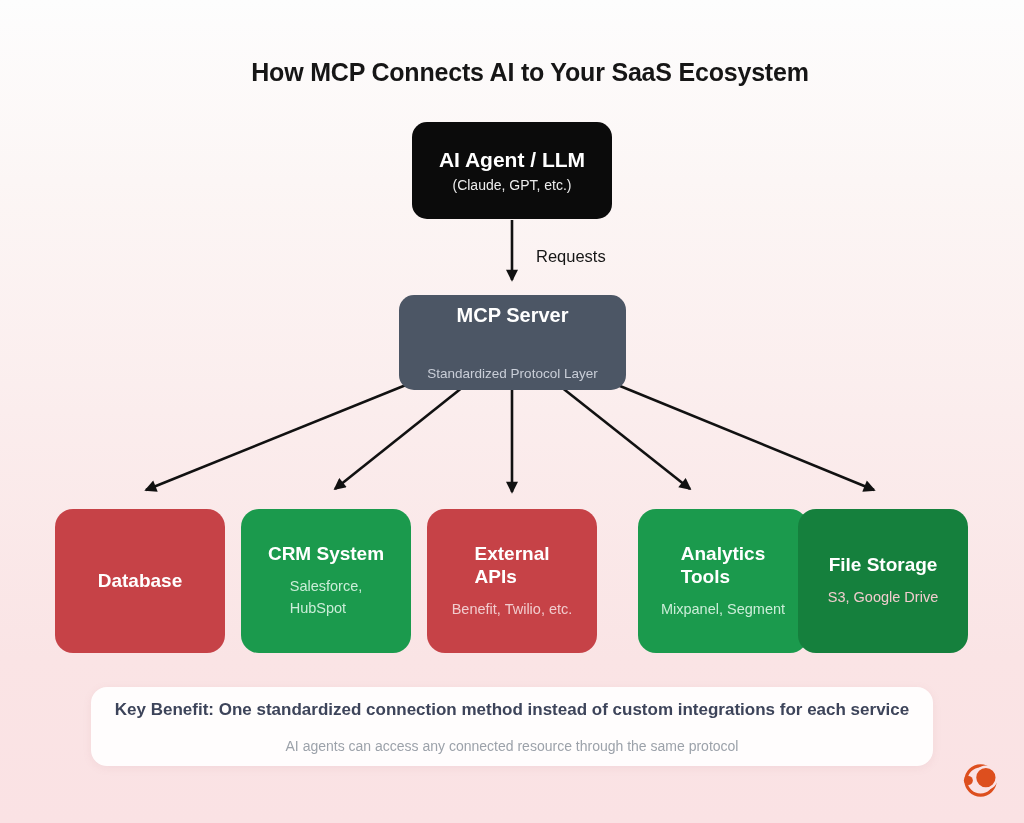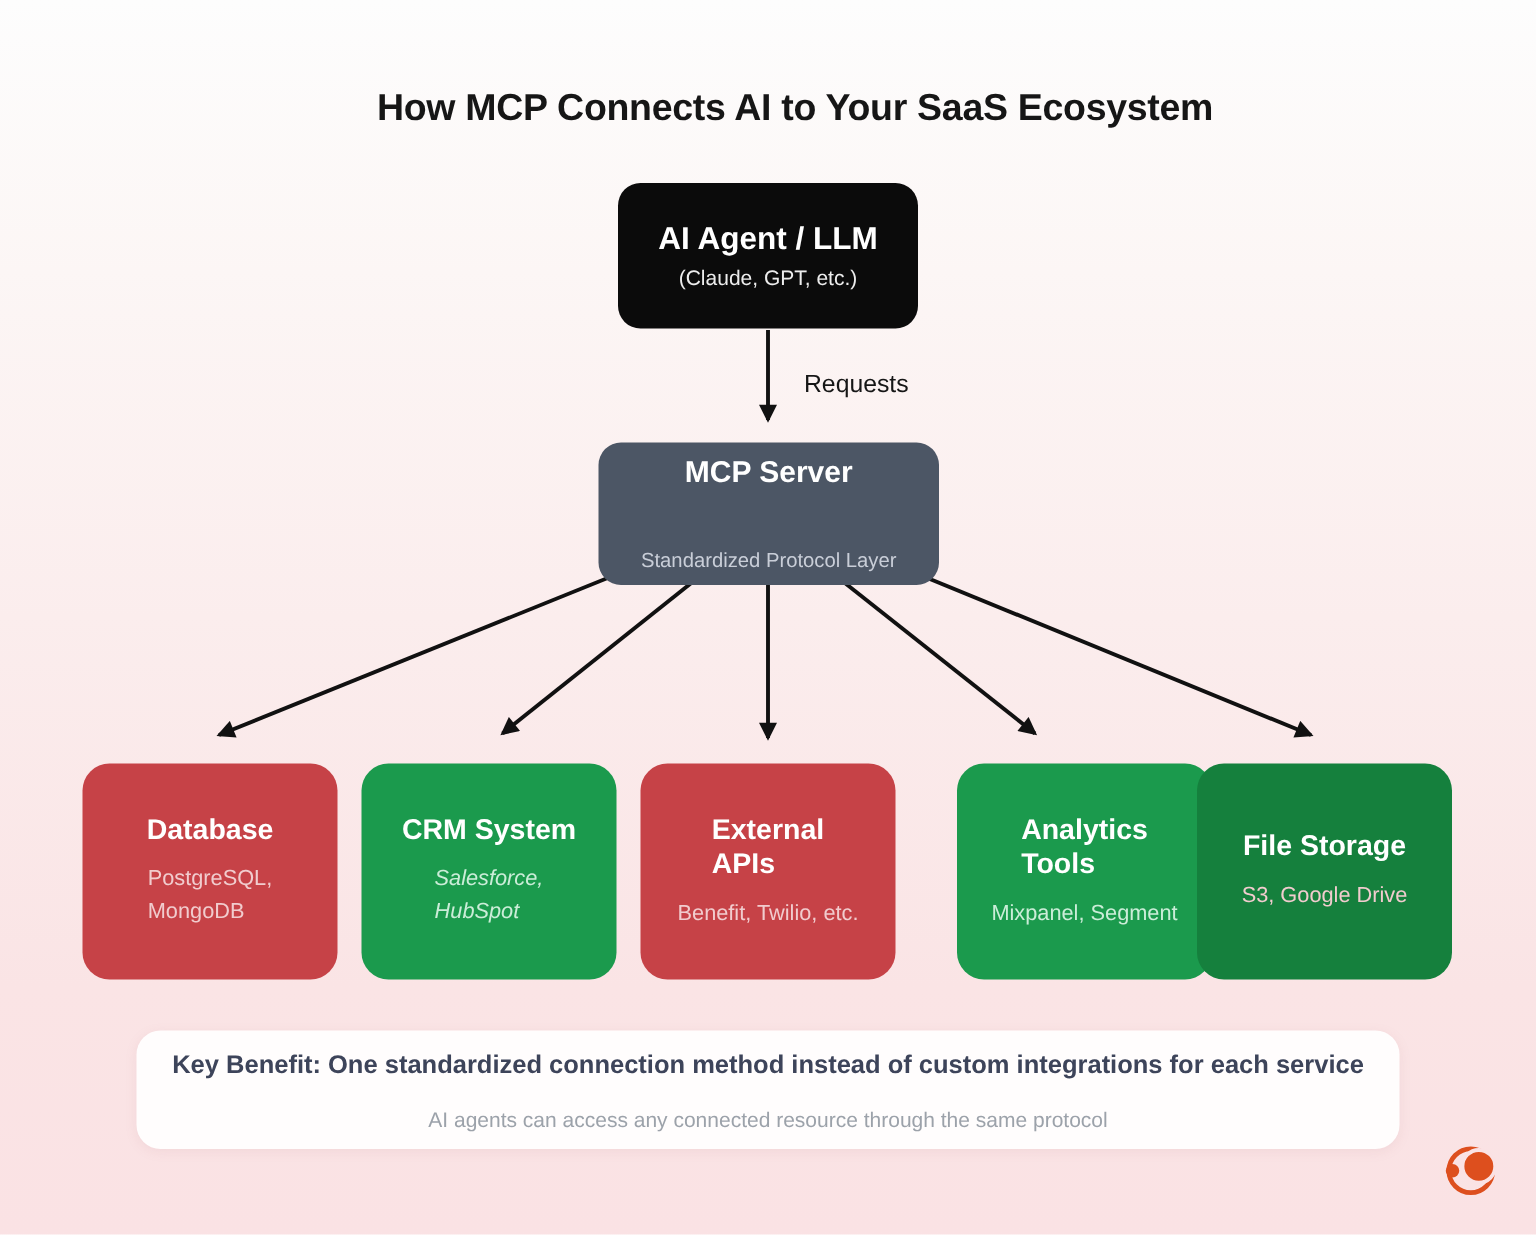--- a/index.html
+++ b/index.html
@@ -91,26 +91,24 @@
 
   <div class="request-label">Requests</div>
 
   <div class="node server-box">
     <div class="server-title">MCP Server</div>
     <div class="server-sub">Standardized Protocol Layer</div>
   </div>
 
   <div class="node service-card" style="left: 55px; background: rgb(198, 66, 71);">
     <div class="card-title">Database</div>
-    <div class="card-sub" style="color: rgb(241, 204, 206);">PostgreSQL,
-MongoDB</div>
   </div>
   <div class="node service-card" style="left: 241px; background: rgb(27, 154, 77);">
     <div class="card-title">CRM System</div>
-    <div class="card-sub" style="color: rgb(203, 237, 216); font-style: italic;">Salesforce,
+    <div class="card-sub" style="color: rgb(203, 237, 216);">Salesforce,
 HubSpot</div>
   </div>
   <div class="node service-card" style="left: 427px; background: rgb(198, 66, 71);">
     <div class="card-title">External
 APIs</div>
     <div class="card-sub" style="color: rgb(241, 204, 206);">Benefit, Twilio, etc.</div>
   </div>
   <div class="node service-card" style="left: 638px; background: rgb(27, 154, 77);">
     <div class="card-title">Analytics
 Tools</div>

